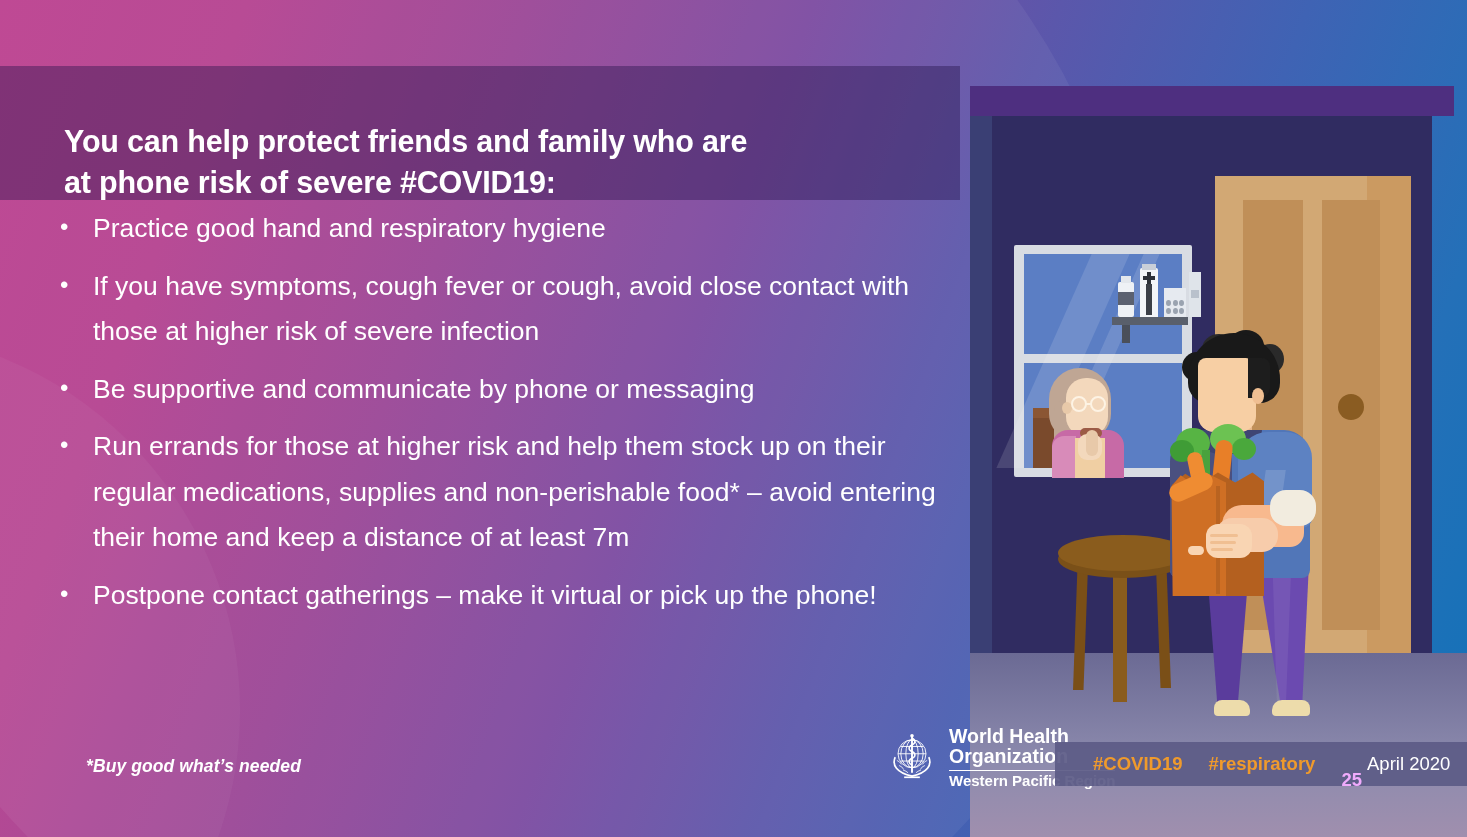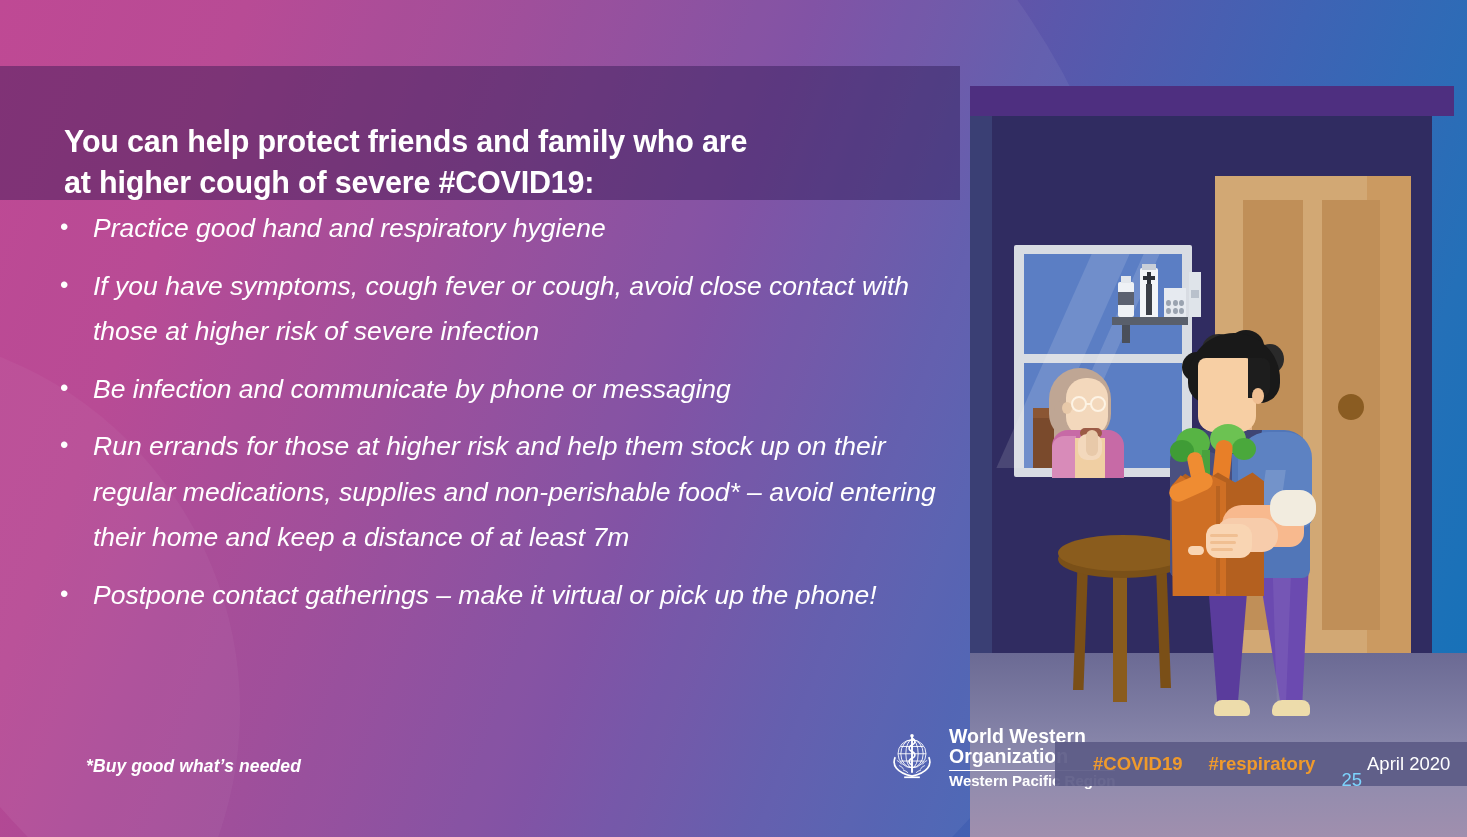--- a/index.html
+++ b/index.html
@@ -49,21 +49,21 @@
     color:#ffffff;
   }
   .bullet{
     display:flex; align-items:flex-start;
     font-size:26.5px; line-height:1.72; font-weight:400;
     margin-bottom:12px;
   }
   .bullet .dot{
     flex:0 0 33px; font-size:24px; line-height:1.72; text-align:left;
   }
-  .bullet .btxt{ flex:1 1 auto;font-style:italic; }
+  .bullet .btxt{ flex:1 1 auto; }
 
   .footnote{
     position:absolute; left:86px; top:756px;
     color:#ffffff; font-size:17.5px; font-weight:bold; font-style:italic;
     letter-spacing:0.1px;
   }
 
   
   .who-logo{
     position:absolute; left:884px; top:726px;
@@ -80,21 +80,21 @@
   .tagbar{
     position:absolute; left:1055px; top:742px; width:412px; height:44px;
     background:rgba(92,91,134,0.93);
     display:flex; align-items:center; gap:0;
     padding-left:38px;
     font-size:18.5px;
   }
   .tag{ color:#ef9a2c; font-weight:bold; }
   .tag.t1{ margin-right:26px; }
   .tag.t2{ margin-right:26px; }
-  .date-d{ color:#7dd3fc; font-weight:normal;margin-top:32px; }
+  .date-d{ color:#f0abfc; font-weight:bold;margin-top:32px; }
   .date-rest{ color:#ffffff; font-weight:400; margin-left:5px; }
 
   
   .illus{
     position:absolute; left:970px; top:0; width:497px; height:837px;
     overflow:hidden;
   }
   .awning{ position:absolute; left:0; top:86px; width:484px; height:30px;
      background:#4e2f80; }
   .house-wall{ position:absolute; left:22px; top:116px; width:440px; height:537px;
@@ -391,35 +391,35 @@
     <div class="m-hand"></div>
     <div class="m-finger m-f1"></div>
     <div class="m-finger m-f2"></div>
     <div class="m-finger m-f3"></div>
     <div class="m-thumb"></div>
   </div>
 
   <div class="title-band"></div>
   <div class="title-text">
     <span class="l">You can help protect friends and family who are</span>
-    <span class="l">at higher cough of severe #COVID19:</span>
+    <span class="l">at phone risk of severe #COVID19:</span>
   </div>
 
   <div class="bullets">
     <div class="bullet">
       <span class="dot">•</span>
       <span class="btxt">Practice good hand and respiratory hygiene</span>
     </div>
     <div class="bullet">
       <span class="dot">•</span>
       <span class="btxt">If you have symptoms, cough fever or cough, avoid close contact with those at higher risk of severe infection</span>
     </div>
     <div class="bullet">
       <span class="dot">•</span>
-      <span class="btxt">Be infection and communicate by phone or messaging</span>
+      <span class="btxt">Be supportive and communicate by phone or messaging</span>
     </div>
     <div class="bullet">
       <span class="dot">•</span>
       <span class="btxt">Run errands for those at higher risk and help them stock up on their regular medications, supplies and non-perishable food* – avoid entering their home and keep a distance of at least 7m</span>
     </div>
     <div class="bullet">
       <span class="dot">•</span>
       <span class="btxt">Postpone contact gatherings – make it virtual or pick up the phone!</span>
     </div>
   </div>
@@ -444,21 +444,21 @@
         <path d="M23 58 q6 2 8 7"></path>
           <path d="M27 67 q6 2 8 7"></path>
         <path d="M34 75 q6 2 9 5"></path>
         <path d="M77 58 q-6 2 -8 7"></path>
           <path d="M73 67 q-6 2 -8 7"></path>
         <path d="M66 75 q-6 2 -9 5"></path>
       </g>
       <path d="M36 88 h28" stroke="#ffffff" stroke-width="3" fill="none"></path>
     </svg>
     <div class="who-words">
-      <div class="who-l1">World Western</div>
+      <div class="who-l1">World Health</div>
       <div class="who-l2">Organization</div>
       <div class="who-rule"></div>
       <div class="who-l3">Western Pacific Region</div>
     </div>
   </div>
 
   <div class="tagbar">
     <span class="tag t1">#COVID19</span>
     <span class="tag t2">#respiratory</span>
     <span class="date-d">25</span>

